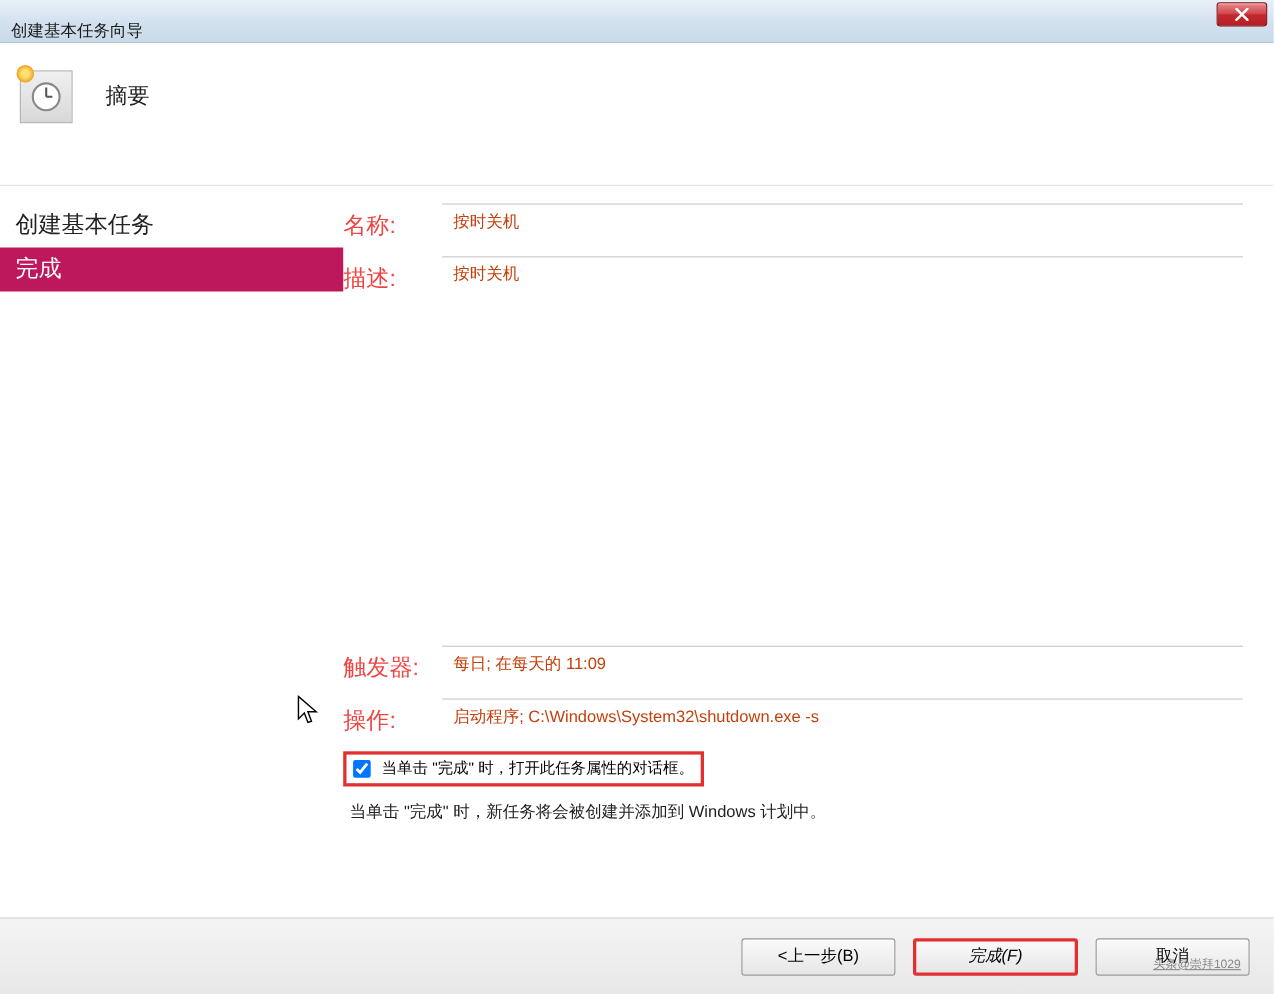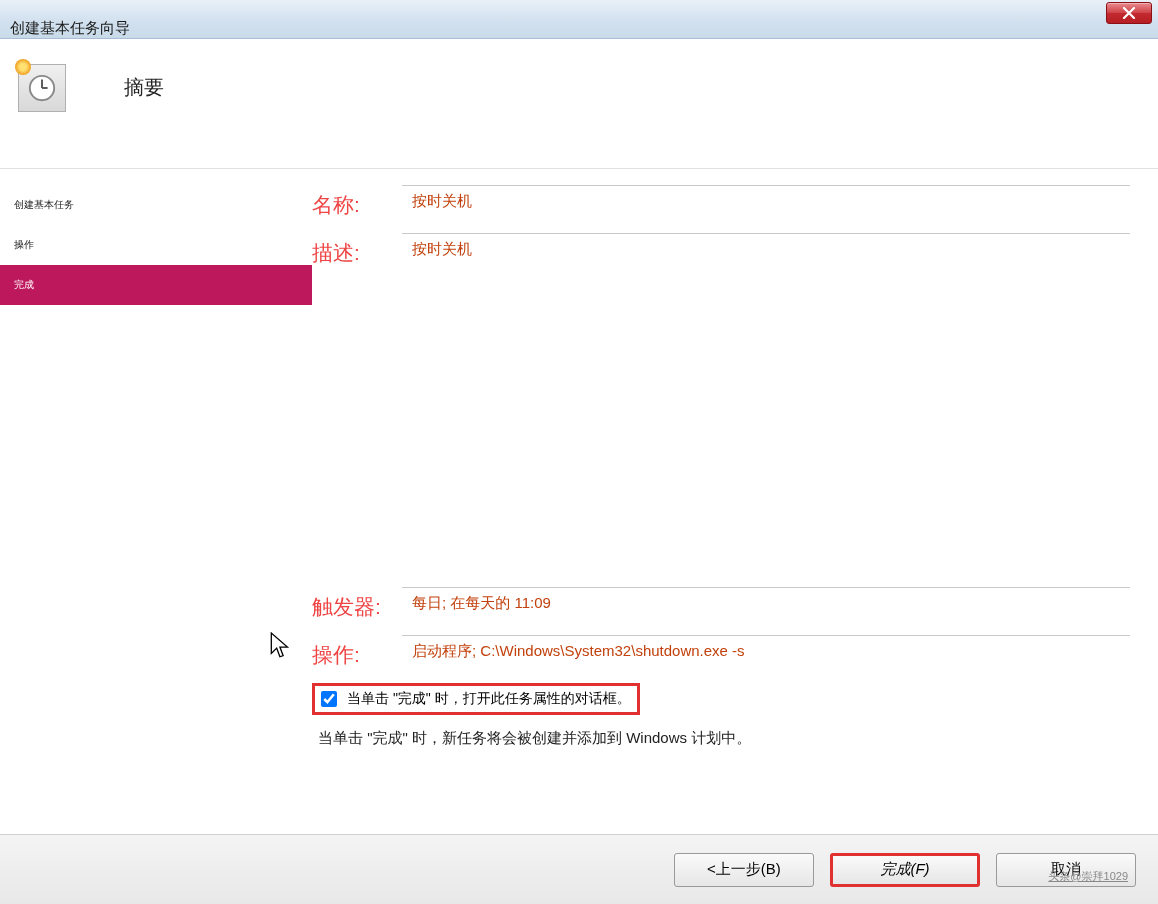--- a/index.html
+++ b/index.html
@@ -42,21 +42,20 @@
     }
     .titlebar .close-btn svg { width: 14px; height: 12px; }
 
     .header {
       height: 130px;
       background: #fff;
       display: flex;
       align-items: flex-start;
       padding: 25px 18px;
       border-bottom: 1px solid #e0e0e0;
-      gap: 28px;
     }
     .header .icon-box {
       width: 48px;
       height: 48px;
       background: linear-gradient(to bottom, #f0f0f0, #d8d8d8);
       border: 1px solid #b0b0b0;
       display: flex;
       align-items: center;
       justify-content: center;
       margin-right: 30px;
@@ -83,21 +82,21 @@
       height: calc(100% - 39px - 130px - 70px);
       background: #fff;
     }
 
     .sidebar {
       width: 312px;
       padding-top: 16px;
     }
     .sidebar .step {
       padding: 6px 14px;
-      font-size: 10px;
+      font-size: 21px;
       color: #222;
       line-height: 28px;
     }
     .sidebar .step.indent { padding-left: 40px; }
     .sidebar .step.selected {
       background: #be185d;
       color: #fff;
     }
 
     .content {
@@ -206,21 +205,20 @@
       <line x1="16" y1="16" x2="16" y2="7" stroke="#555" stroke-width="2"></line>
       <line x1="16" y1="16" x2="22" y2="16" stroke="#555" stroke-width="2"></line>
     </svg>
   </div>
   <h1>摘要</h1>
 </div>
 
 <div class="body">
   <div class="sidebar">
     <div class="step">创建基本任务</div>
-    <div class="step">操作</div>
     <div class="step selected">完成</div>
   </div>
 
   <div class="content">
     <div class="row">
       <div class="label">名称:</div>
       <div class="val">按时关机</div>
     </div>
     <div class="row desc">
       <div class="label">描述:</div>

